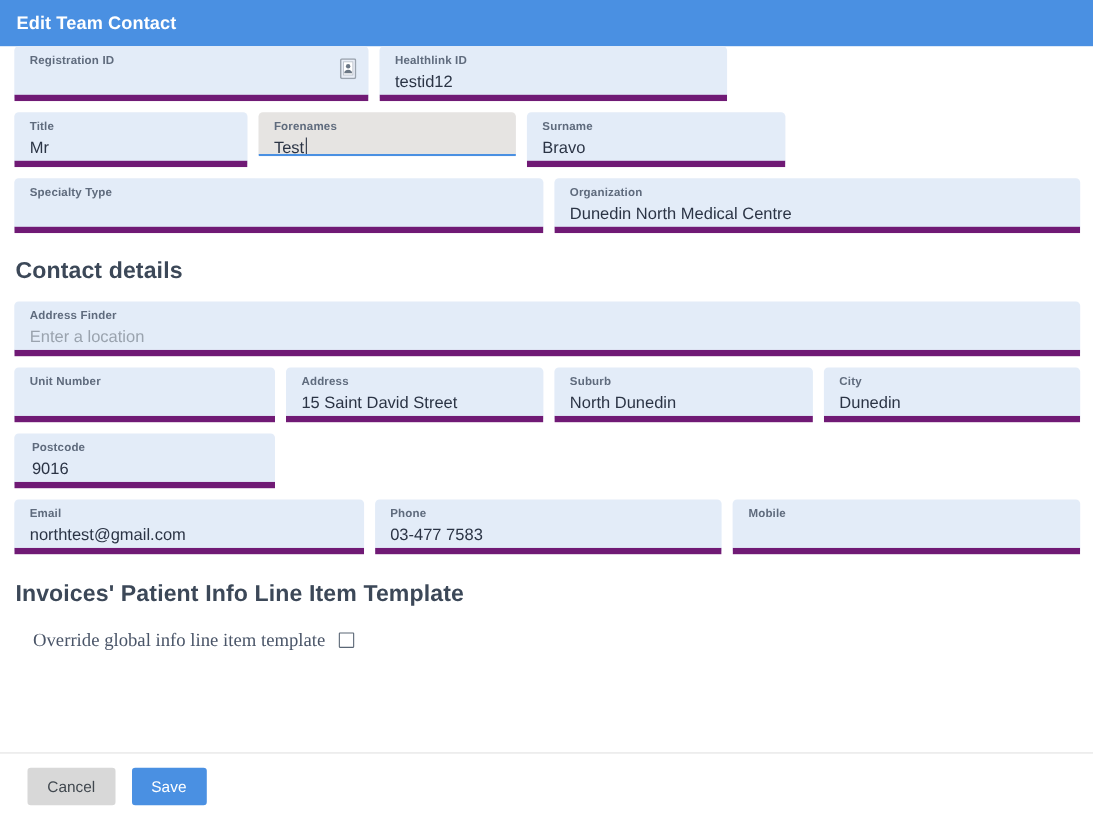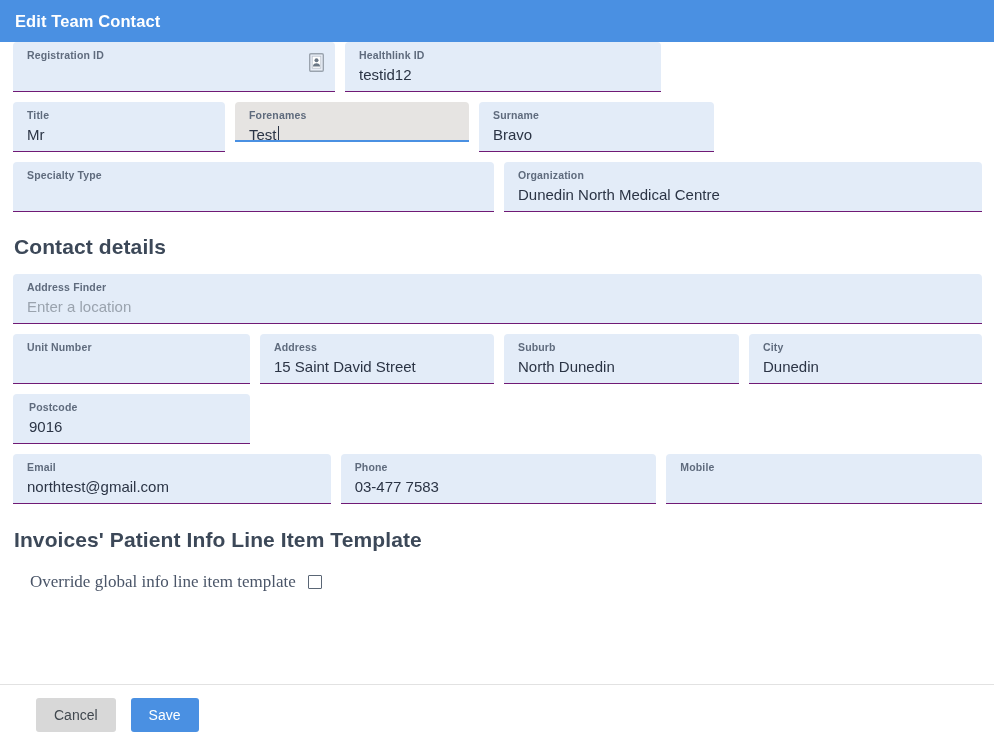--- a/index.html
+++ b/index.html
@@ -43,21 +43,21 @@
     padding-left: 13px;
     padding-right: 12px;
     gap: 10px;
   }
 
   
   .field {
     position: relative;
     background: #e3ecf8;
     border-radius: 4px 4px 0 0;
-    border-bottom: 1px solid #701a75;
+    border-bottom: 6px solid #701a75;
     height: 50px;
     padding: 7px 14px 0 14px;
     overflow: hidden;
   }
   .field.focused {
     background: #e6e4e2;
     border-bottom: 2px solid #4a90e2;
     height: 40px;
   }
   .field-label {
@@ -137,21 +137,21 @@
     background: #e2e2e2;
   }
   .footer {
     position: absolute;
     left: 0;
     top: 685px;
     right: 0;
     height: 60px;
     display: flex;
     align-items: center;
-    padding-left: 36px;
+    padding-left: 25px;
     gap: 15px;
   }
   .btn {
     border: none;
     border-radius: 3px;
     font-size: 14px;
     font-family: "Liberation Sans", sans-serif;
     cursor: pointer;
     padding: 0 18px;
     height: 34px;

